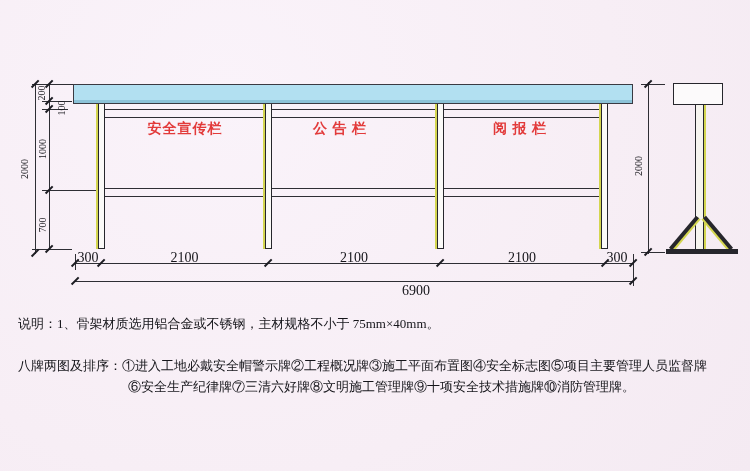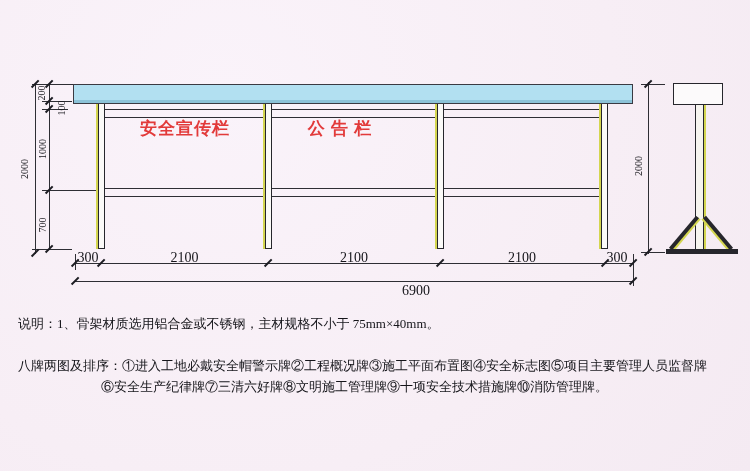--- a/index.html
+++ b/index.html
@@ -35,21 +35,21 @@
     position:absolute;top:103px;height:146px;width:7px;
     background:#fbfaf8;border:1px solid #26262c;box-sizing:border-box;
     box-shadow:-2px 0 0 #d4d650;z-index:2;
   }
   .rail{
     position:absolute;left:104px;width:499px;height:7px;
     border-top:1.3px solid #2e2e34;border-bottom:1.3px solid #2e2e34;z-index:1;
   }
   .plabel{
     position:absolute;top:121px;height:15px;line-height:15px;
-    font-weight:bold;font-size:17px;color:#e23a3a;text-align:center;
+    font-weight:bold;font-size:14px;color:#e23a3a;text-align:center;
     letter-spacing:1px;z-index:4;
   }
   
   .sv-board{
     position:absolute;left:673px;top:83px;width:50px;height:22px;
     background:#fcfafb;border:1.6px solid #26262c;box-sizing:border-box;
   }
   .sv-post{
     position:absolute;left:695px;top:105px;width:9px;height:144px;
     background:#f6f4ef;border-left:1.6px solid #26262c;border-right:1.6px solid #26262c;
@@ -77,20 +77,21 @@
   <div class="rail" style="top:109px;"></div>
   <div class="rail" style="top:188px;"></div>
 
   <div class="fpost" style="left:98px;"></div>
   <div class="fpost" style="left:265px;"></div>
   <div class="fpost" style="left:437px;"></div>
   <div class="fpost" style="left:601px;"></div>
 
   <div class="plabel" style="left:104px;width:162px;">安全宣传栏</div>
   <div class="plabel" style="left:266px;width:148px;">公 告 栏</div>
+  <div class="plabel" style="left:438px;width:164px;">阅 报 栏</div>
 
   <div class="vline" style="left:35px;top:84px;height:170px;"></div>
   <div class="vline" style="left:49px;top:84px;height:166px;"></div>
 
   <div class="hline" style="left:32px;top:84px;width:41px;"></div>
   <div class="hline" style="left:42px;top:101px;width:30px;"></div>
   <div class="hline" style="left:42px;top:109px;width:26px;"></div>
   <div class="hline" style="left:42px;top:190px;width:57px;"></div>
   <div class="hline" style="left:32px;top:249px;width:40px;"></div>
 
@@ -138,15 +139,15 @@
   <div class="vdim" style="left:619px;top:160px;width:40px;">2000</div>
 
   <div class="sv-board"></div>
   <div class="sv-post"></div>
   <div class="brace brace-l"></div>
   <div class="brace brace-r"></div>
   <div class="sv-base"></div>
 
   <div class="note" style="left:18px;top:315px;">说明：1、骨架材质选用铝合金或不锈钢，主材规格不小于 75mm×40mm。</div>
   <div class="note" style="left:18px;top:357px;">八牌两图及排序：①进入工地必戴安全帽警示牌②工程概况牌③施工平面布置图④安全标志图⑤项目主要管理人员监督牌</div>
-  <div class="note" style="left:101px;top:378px;">⑥安全生产纪律牌⑦三清六好牌⑧文明施工管理牌⑨十项安全技术措施牌⑩消防管理牌。</div>
+  <div class="note" style="left:128px;top:378px;">⑥安全生产纪律牌⑦三清六好牌⑧文明施工管理牌⑨十项安全技术措施牌⑩消防管理牌。</div>
 
 </div>
 
 </body></html>

